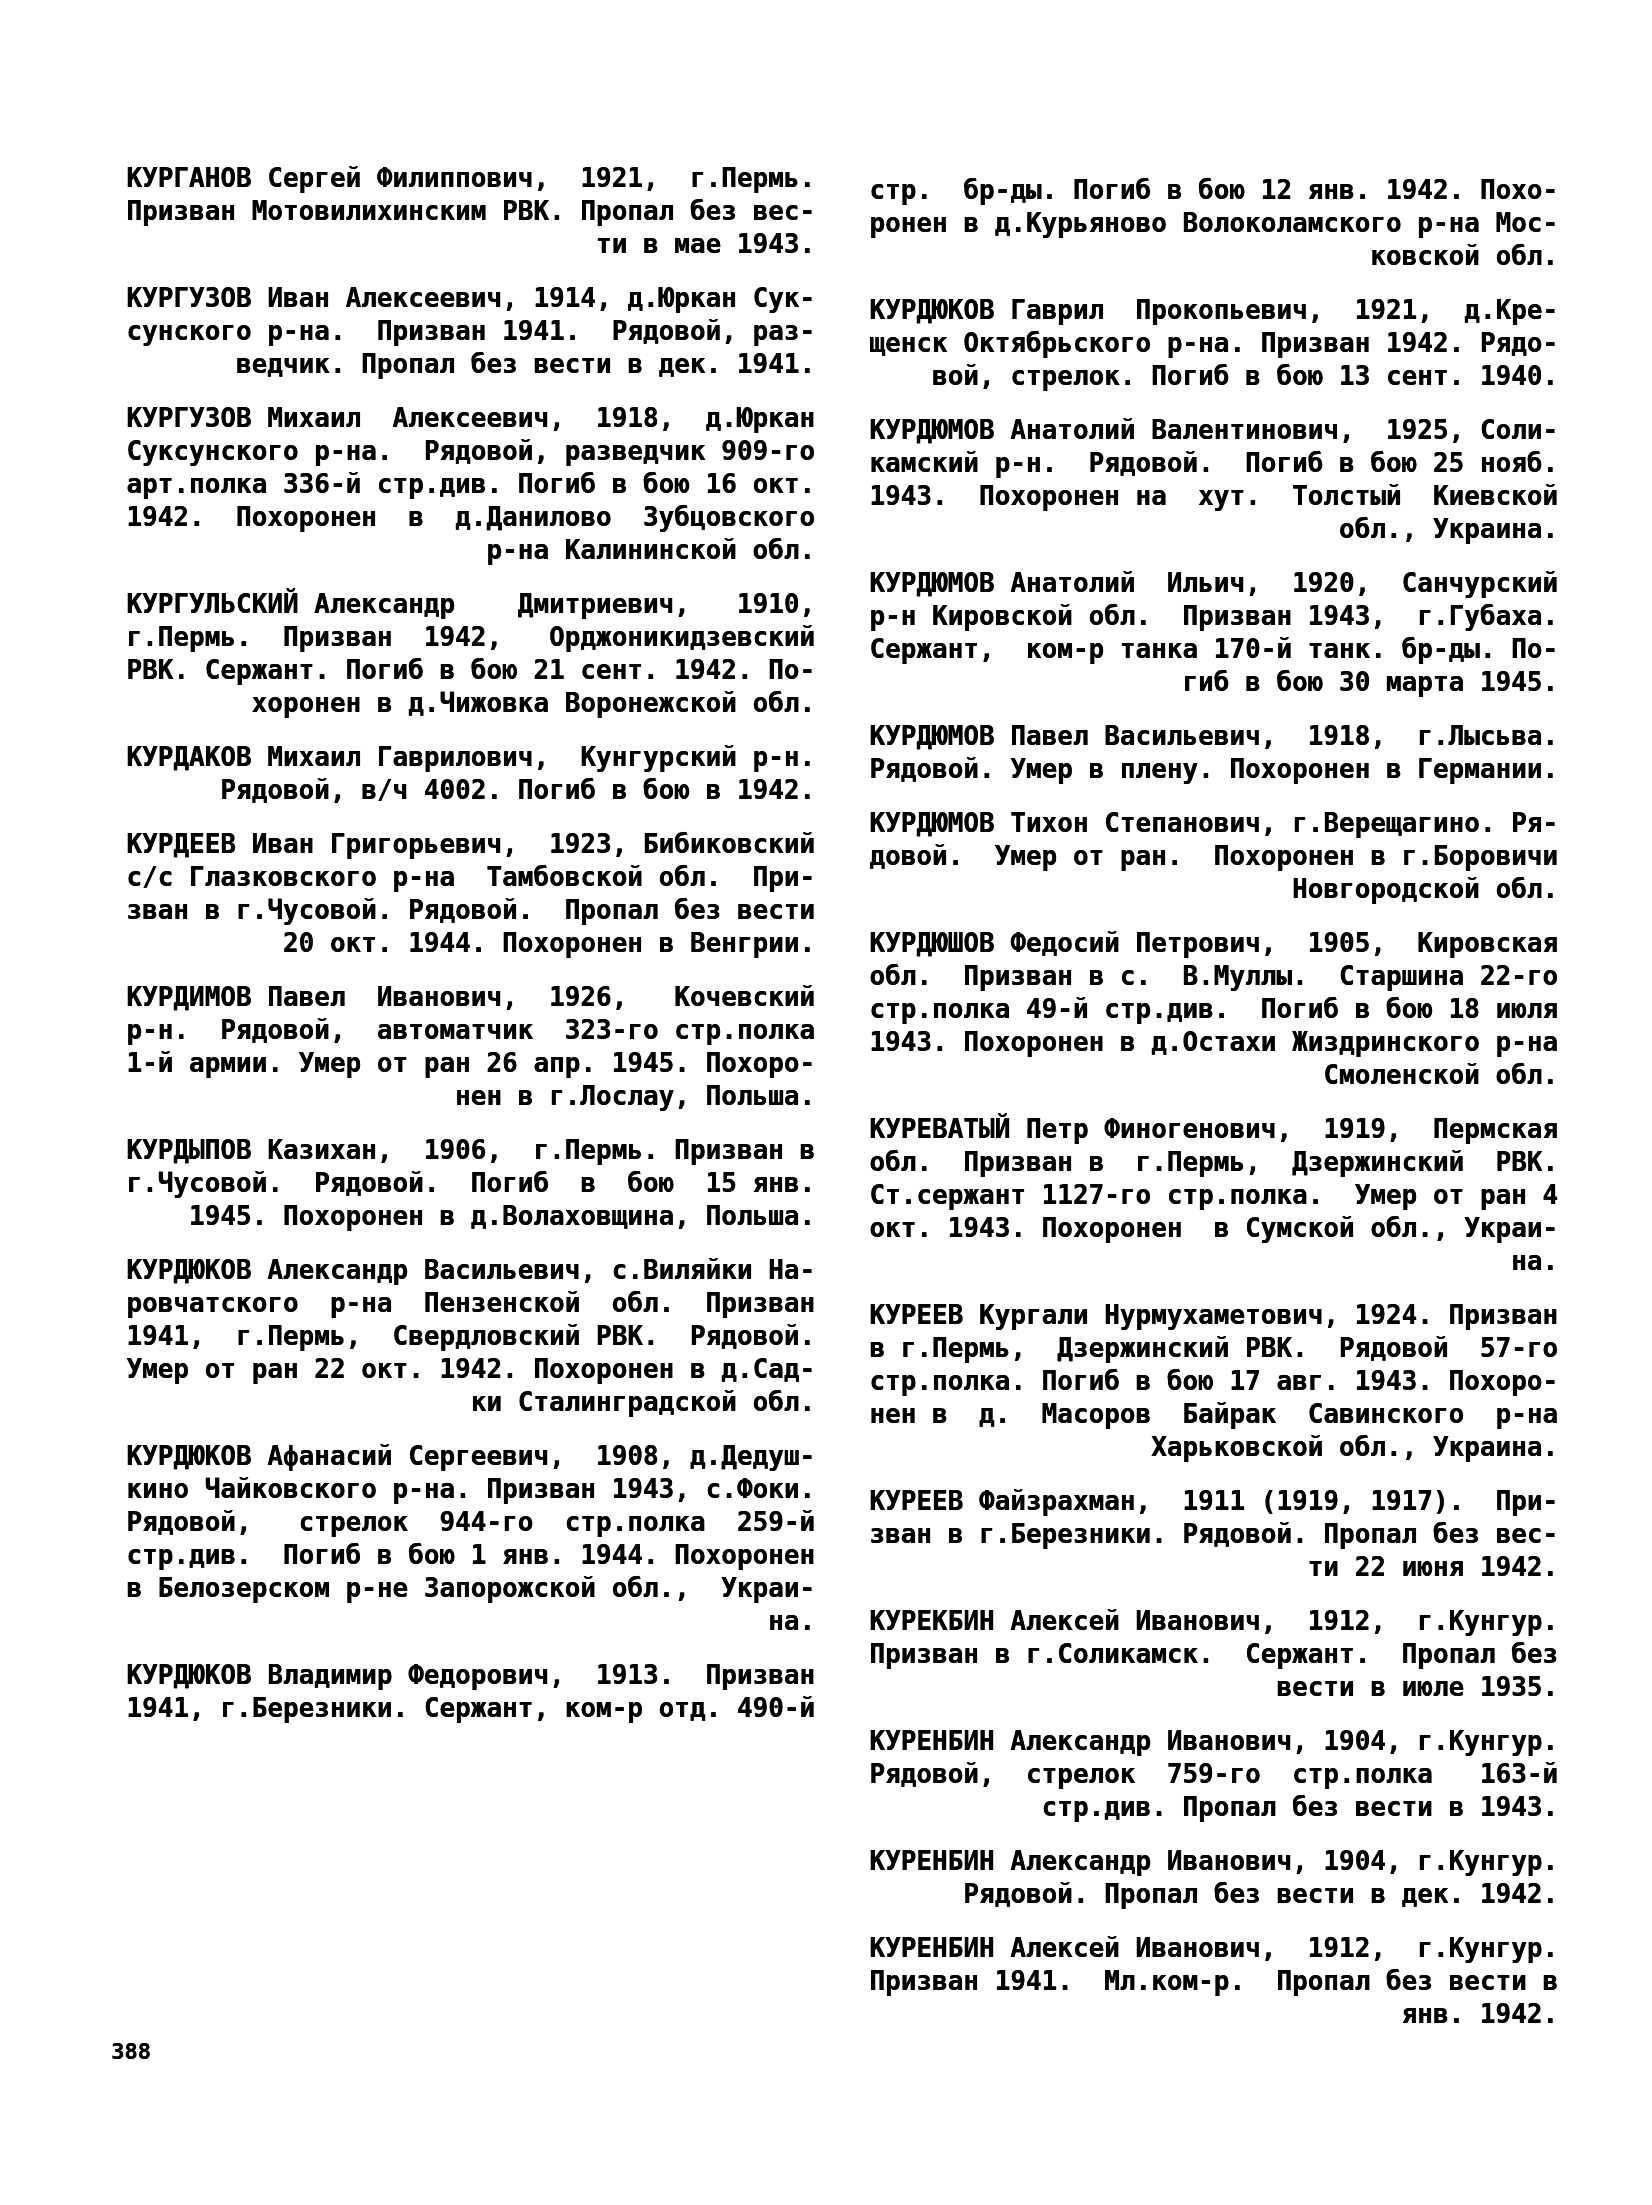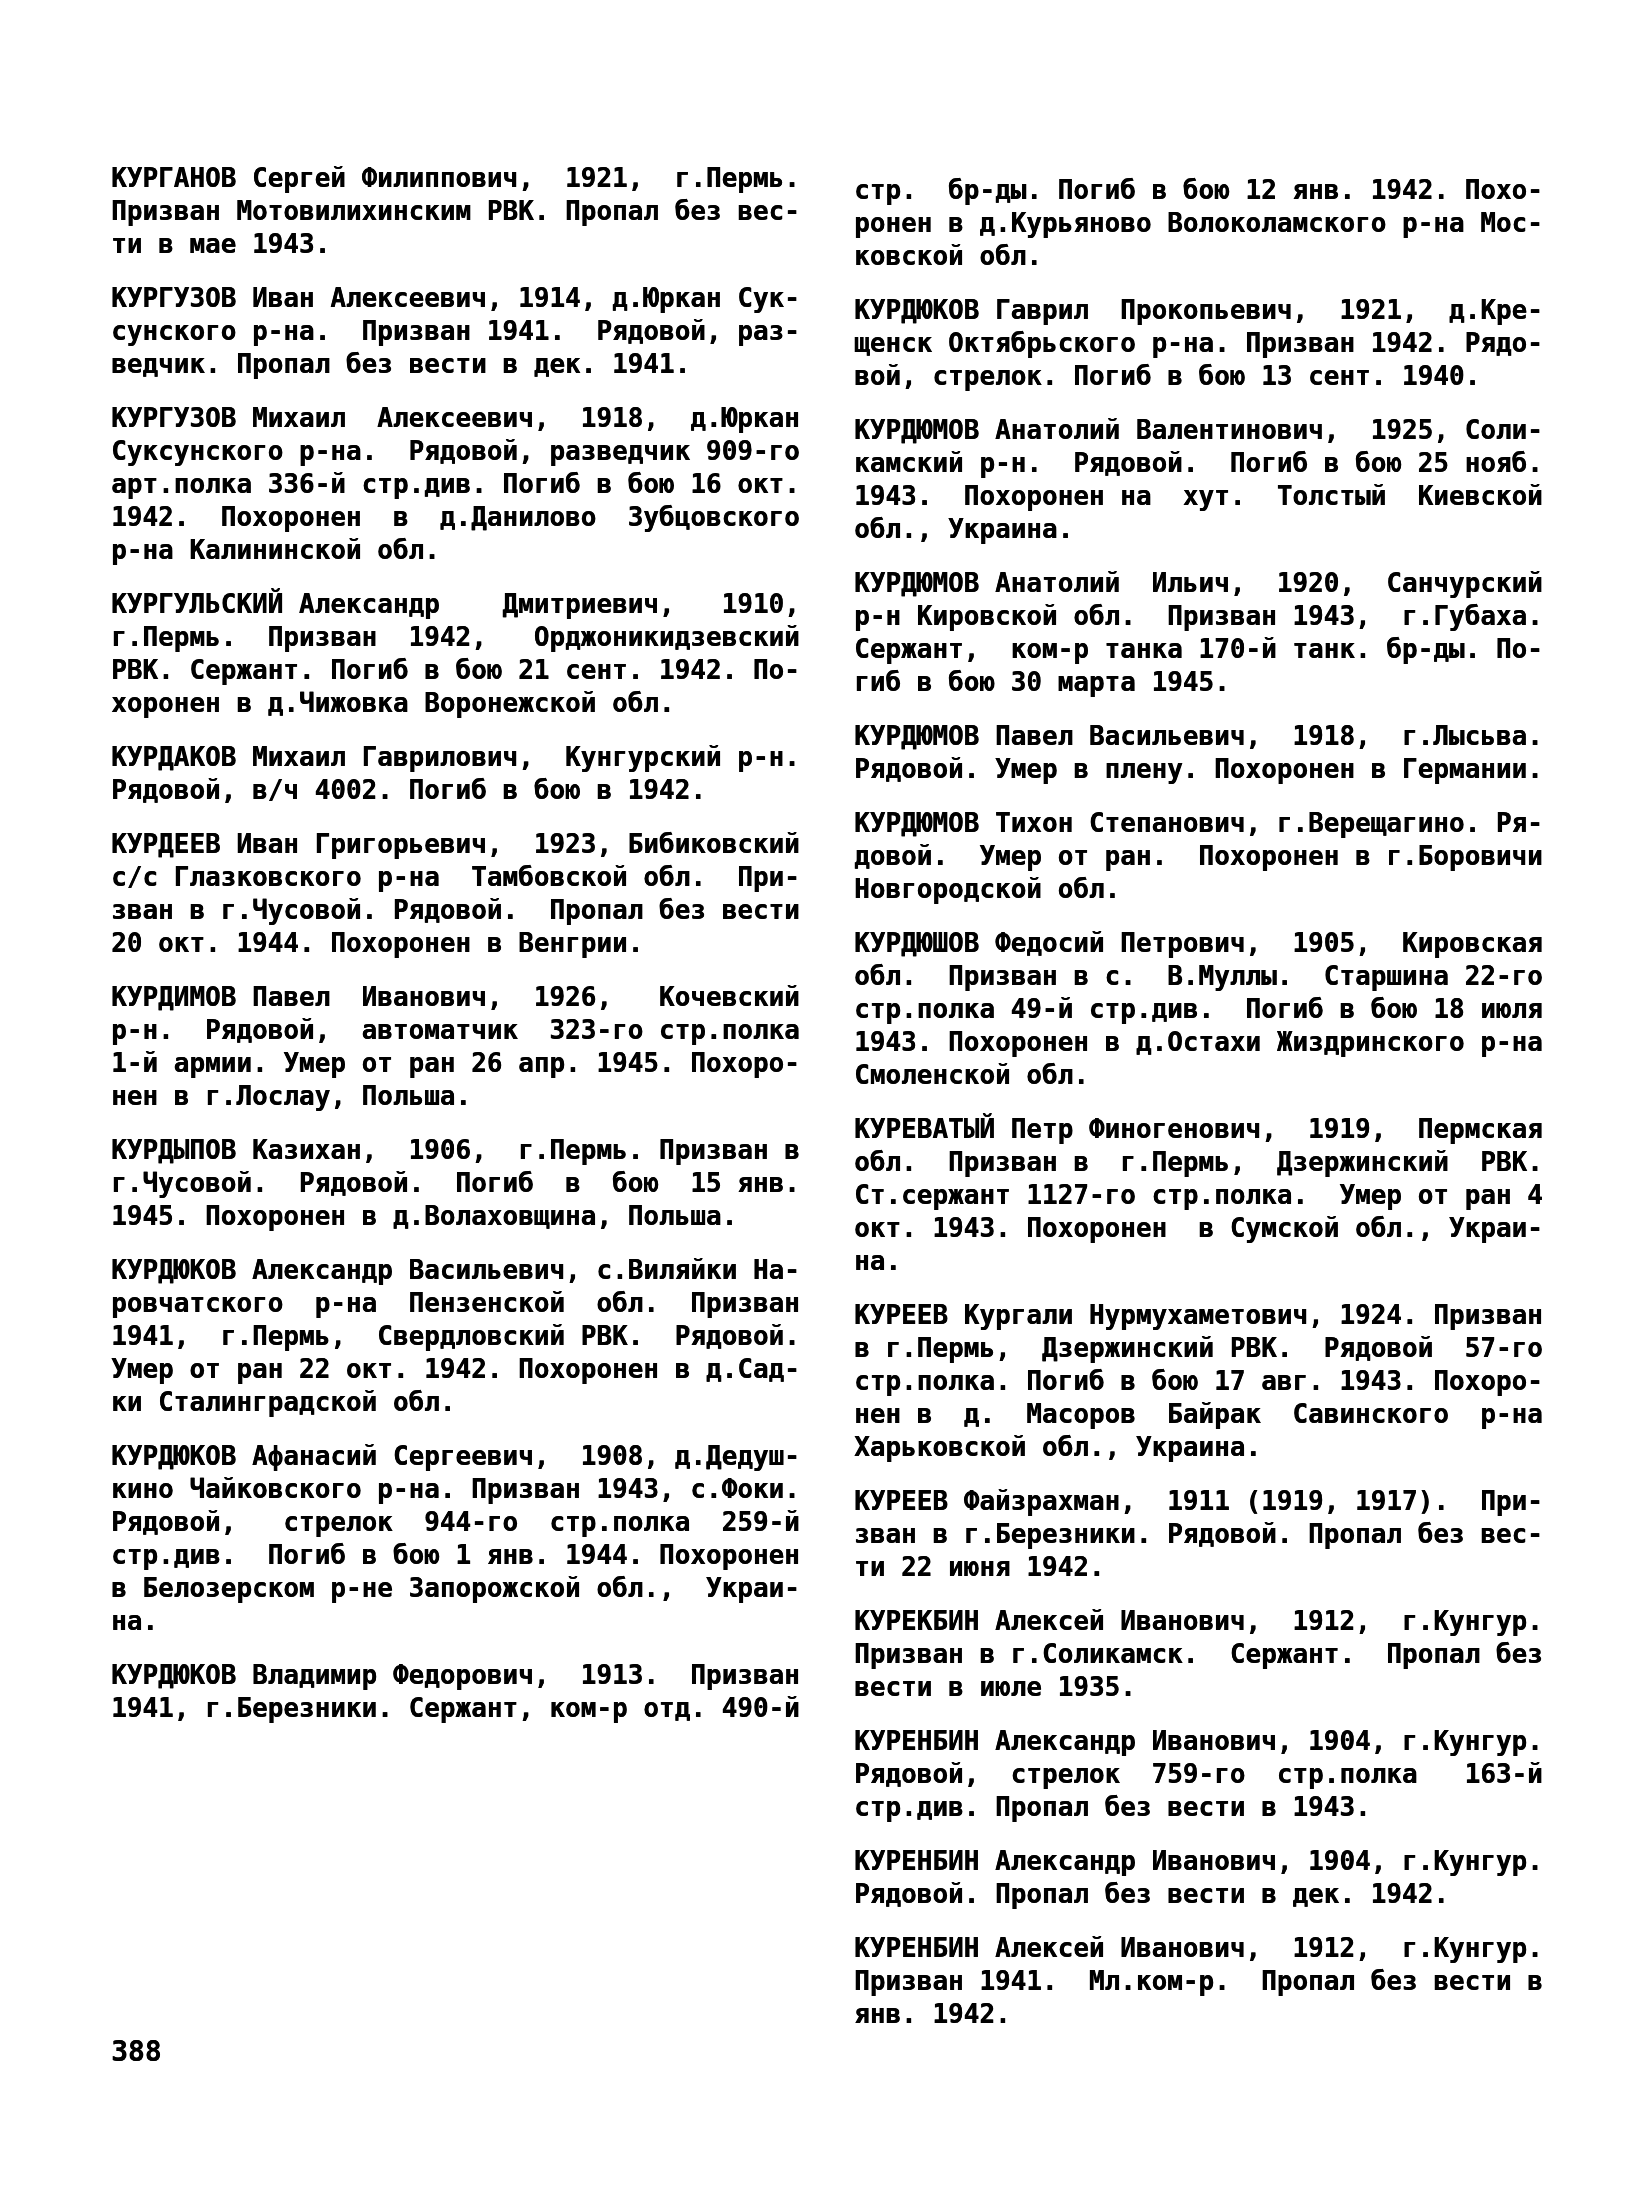--- a/index.html
+++ b/index.html
@@ -8,20 +8,21 @@
     background: #ffffff;
   }
   .page {
     position: relative;
     width: 1652px;
     height: 2205px;
     background: #ffffff;
     overflow: hidden;
     font-family: "DejaVu Sans Mono", "Liberation Mono", monospace;
     color: #000000;
+    text-align: right;
   }
   .col {
     position: absolute;
     top: 162px;
     width: 704px;
   }
   .col-left  { left: 111px; }
   .col-right { left: 854px; margin-top: 12px; }
   .entry {
     margin: 0 0 21px 0;
@@ -29,21 +30,21 @@
     line-height: 33px;
     font-weight: 700;
     white-space: pre;
     letter-spacing: 0px;
     text-shadow: 0.4px 0 0 #000;
   }
   .pageno {
     position: absolute;
     left: 111px;
     top: 2035px;
-    font-size: 28px;
+    font-size: 22px;
     line-height: 33px;
     font-weight: 700;
     text-shadow: 0.4px 0 0 #000;
   }
 </style>
 </head>
 <body>
 
 <div class="page">
   <div class="col col-left" id="col-left">

